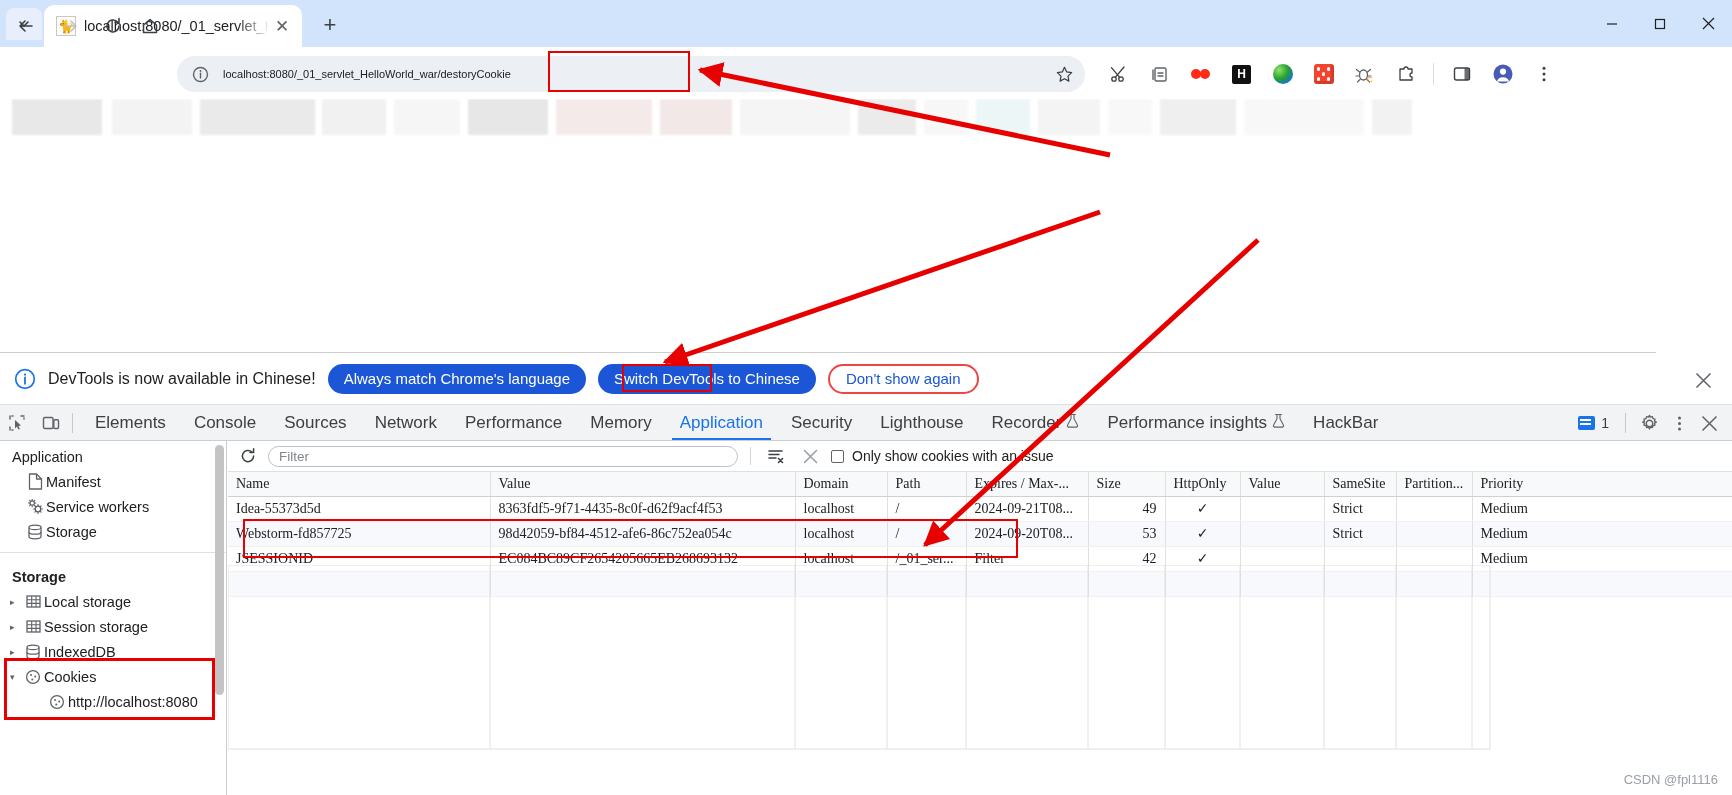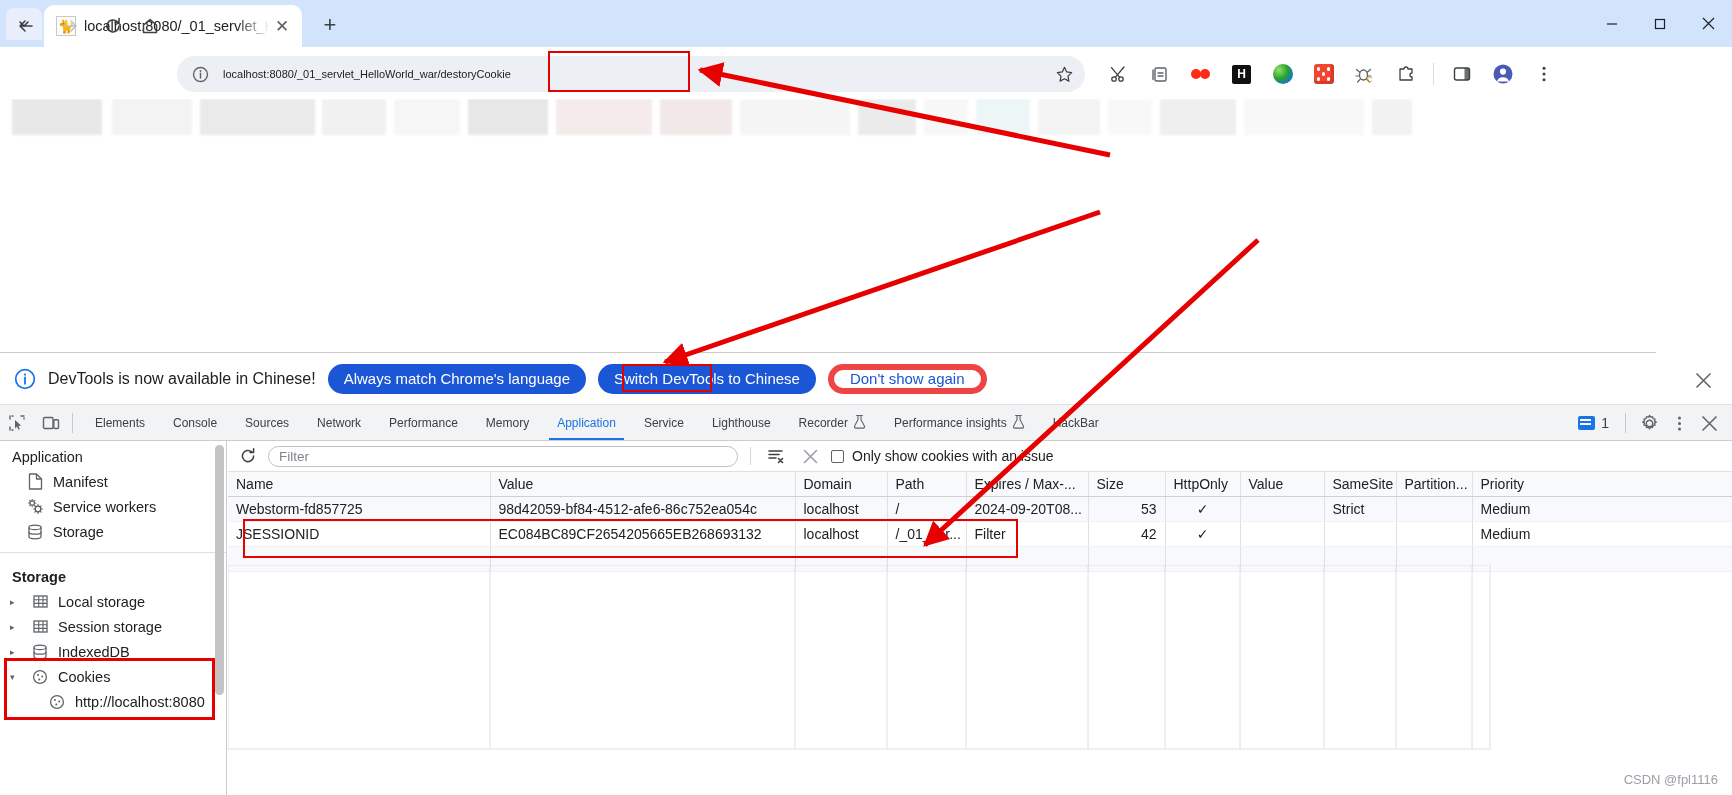--- a/index.html
+++ b/index.html
@@ -104,72 +104,72 @@
     display:flex; align-items:center; padding-left:12px;
     border-bottom:1px solid #e0e0e0;
   }
   .notif-icon { width:26px; height:26px; color:#1a73e8; display:flex; align-items:center; justify-content:center; flex:0 0 auto; }
   .notif-text { font-size:16px; color:#202124; margin-left:10px; white-space:nowrap; }
   .pill {
     margin-left:12px; height:30px; border-radius:15px; padding:0 16px;
     display:flex; align-items:center; font-size:15px; white-space:nowrap;
   }
   .pill-primary { background:#1a56d6; color:#fff; }
-  .pill-ghost { background:#fff; color:#1a56d6; border:6px solid #ef4444; }
+  .pill-ghost { background:#fff; color:#1a56d6; border:2px solid #ef4444; }
   .notif-close { position:absolute; right:16px; top:14px; width:26px; height:26px;
                  display:flex; align-items:center; justify-content:center; color:#5f6368; }
 
   .dtabs {
     position:absolute; left:0; top:52px; width:1732px; height:36px; background:#f1f3f4;
     border-bottom:1px solid #cdcdcd; display:flex; align-items:center;
   }
   .dtool-icon { width:34px; height:34px; display:flex; align-items:center; justify-content:center; color:#5f6368; }
   .dtabs-sep { width:1px; height:20px; background:#c6c8ca; margin:0 8px 0 4px; }
   .dtab {
     height:35px; padding:0 14px; display:flex; align-items:center;
-    font-size:12px; color:#3c4043; white-space:nowrap; position:relative; gap:5px;
+    font-size:17px; color:#3c4043; white-space:nowrap; position:relative; gap:5px;
   }
   .dtab.sel { color:#1a73e8; }
   .dtab.sel::after { content:""; position:absolute; left:6px; right:6px; bottom:0; height:2px; background:#1a73e8; }
   .dtabs-right { position:absolute; right:8px; top:0; height:36px; display:flex; align-items:center; }
   .msg-badge { display:flex; align-items:center; gap:6px; padding:0 8px; }
   .msg-chip { width:17px; height:14px; background:#1a73e8; border-radius:2px; position:relative; }
   .msg-chip::after { content:""; position:absolute; left:2px; top:3px; width:11px; height:1.6px; background:#fff;
       box-shadow:0 4px 0 #fff; }
   .msg-count { font-size:14px; color:#3c4043; }
   .dtabs-vsep { width:1px; height:20px; background:#c6c8ca; margin:0 8px; }
   .dtabs-ibtn { width:30px; height:30px; display:flex; align-items:center; justify-content:center; color:#5f6368; }
 
   
   .dsidebar {
     position:absolute; left:0; top:88px; width:227px; height:355px; background:#fff;
     border-right:1px solid #cdcdcd; overflow:hidden;
   }
   .ds-section-title { font-size:14.5px; color:#202124; padding:8px 0 4px 12px; }
-  .ds-item { height:25px; display:flex; align-items:center; font-size:14.5px; color:#202124; padding-left:26px; gap:9px; }
+  .ds-item { height:25px; display:flex; align-items:center; font-size:14.5px; color:#202124; padding-left:26px; gap:2px; }
   .ds-item .arrow { width:12px; margin-left:-16px; color:#5f6368; font-size:9px; display:flex; align-items:center; }
   .ds-item .ic { width:18px; height:18px; display:flex; align-items:center; justify-content:center; flex:0 0 auto; color:#5f6368;}
   .ds-divider { height:1px; background:#e0e0e0; margin:8px 0; }
   .ds-scroll { position:absolute; right:2px; top:4px; width:9px; height:250px; }
   .ds-scroll .thumb { position:absolute; left:0; top:0; width:9px; height:250px; background:#c4c4c4; border-radius:5px; }
 
   
   .cookiepanel { position:absolute; left:228px; top:88px; width:1504px; height:355px; background:#fff; }
   .ctoolbar { height:31px; display:flex; align-items:center; padding:0 8px; gap:8px; border-bottom:1px solid #e0e0e0;}
   .c-refresh { width:24px; height:24px; display:flex; align-items:center; justify-content:center; color:#3c4043; }
   .c-filter {
     width:470px; height:21px; border:1px solid #bdc1c6; border-radius:11px; background:#fff;
     display:flex; align-items:center; padding:0 10px; font-size:13.5px; color:#80868b;
   }
   .c-sep { width:1px; height:18px; background:#d5d5d5; margin:0 4px; }
   .c-ibtn { width:26px; height:24px; display:flex; align-items:center; justify-content:center; color:#5f6368; }
   .c-chk { width:13px; height:13px; border:1.6px solid #5f6368; border-radius:2px; }
   .c-chk-label { font-size:14px; color:#202124; white-space:nowrap; }
 
-  table.ctable { border-collapse:collapse; width:1504px; table-layout:fixed; }
+  table.ctable { border-collapse:collapse; width:1504px; table-layout:fixed;font-family:Liberation Serif, serif; }
   table.ctable th {
     font-weight:normal; font-size:14px; color:#202124; text-align:left;
     height:24px; padding:0 8px; background:#f8f9fa;
     border-right:1px solid #e0e0e0; border-bottom:1px solid #d0d0d0;
     white-space:nowrap; overflow:hidden;
   }
   table.ctable td {
     font-size:14px; color:#202124; height:25px; padding:0 8px;
     border-right:1px solid #e0e0e0; border-bottom:1px solid #f0f0f0;
     white-space:nowrap; overflow:hidden;
@@ -404,21 +404,21 @@
       <div class="dtab">
           <span>Performance</span>
         </div>
       <div class="dtab">
           <span>Memory</span>
         </div>
       <div class="dtab sel">
           <span>Application</span>
         </div>
       <div class="dtab">
-          <span>Service</span>
+          <span>Security</span>
         </div>
       <div class="dtab">
           <span>Lighthouse</span>
         </div>
       <div class="dtab">
         <span>Recorder</span>
         <span>
           <svg width="13" height="15" viewBox="0 0 13 15">
               <path d="M5 1.5v4.2L1.6 12a1.4 1.4 0 0 0 1.2 2.1h7.4A1.4 1.4 0 0 0 11.4 12L8 5.7V1.5z" fill="none" stroke="#5f6368" stroke-width="1.1"></path>
               <path d="M3.6 1.5h5.8" stroke="#5f6368" stroke-width="1.1" stroke-linecap="round"></path>
@@ -621,20 +621,33 @@
             <th>Expires / Max-...</th>
             <th>Size</th>
             <th>HttpOnly</th>
             <th>Value</th>
             <th>SameSite</th>
             <th>Partition...</th>
             <th>Priority</th>
           </tr>
         </thead>
         <tbody>
+          <tr>
+            <td class="name">Idea-55373d5d</td>
+            <td>8363fdf5-9f71-4435-8c0f-d62f9acf4f53</td>
+            <td>localhost</td>
+            <td>/</td>
+            <td>2024-09-21T08...</td>
+            <td class="num">49</td>
+            <td class="ctr">✓</td>
+            <td></td>
+            <td>Strict</td>
+            <td></td>
+            <td>Medium</td>
+          </tr>
           <tr class="zebra">
             <td class="name">Webstorm-fd857725</td>
             <td>98d42059-bf84-4512-afe6-86c752ea054c</td>
             <td>localhost</td>
             <td>/</td>
             <td>2024-09-20T08...</td>
             <td class="num">53</td>
             <td class="ctr">✓</td>
             <td></td>
             <td>Strict</td>

